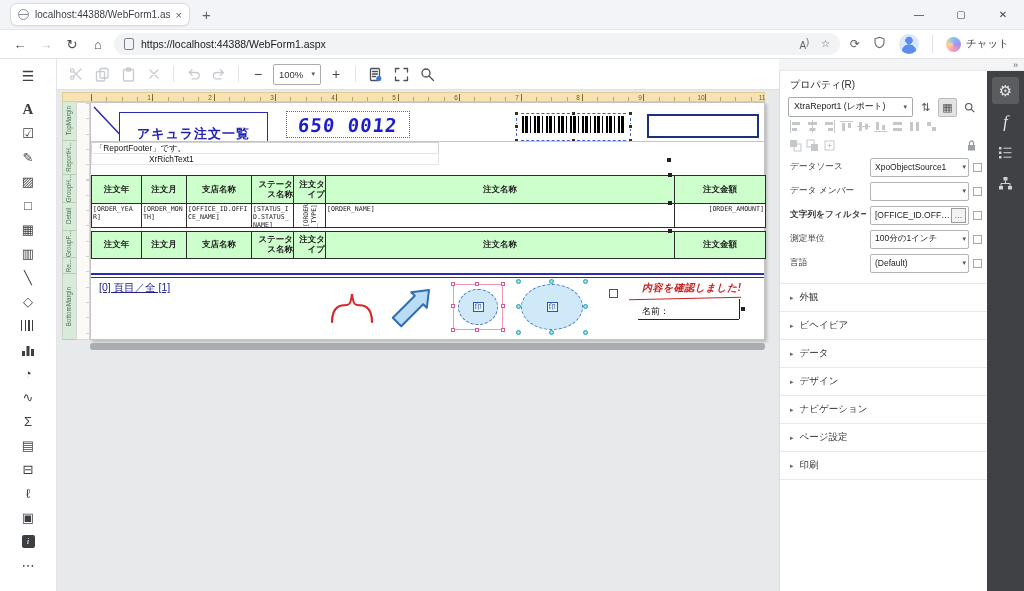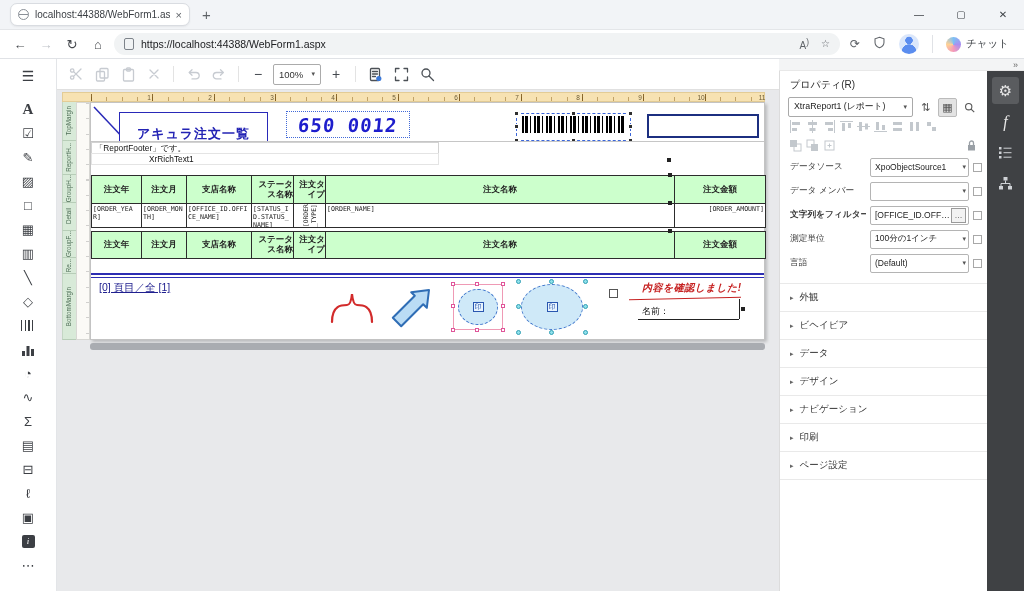--- a/index.html
+++ b/index.html
@@ -587,25 +587,25 @@
             <div class="sect-col">
                 <span class="arrow-r">▸</span>
                 <span>デザイン</span>
               </div>
             <div class="sect-col">
                 <span class="arrow-r">▸</span>
                 <span>ナビゲーション</span>
               </div>
             <div class="sect-col">
                 <span class="arrow-r">▸</span>
-                <span>印刷</span>
+                <span>ページ設定</span>
               </div>
             <div class="sect-col">
                 <span class="arrow-r">▸</span>
-                <span>ページ設定</span>
+                <span>印刷</span>
               </div>
           </div>
         </div>
 
         <div class="dockbar">
           <span class="dock-btn active">⚙</span>
           <span class="dock-btn">
               <span class="fx">f</span>
             </span>
           <span class="dock-btn">

